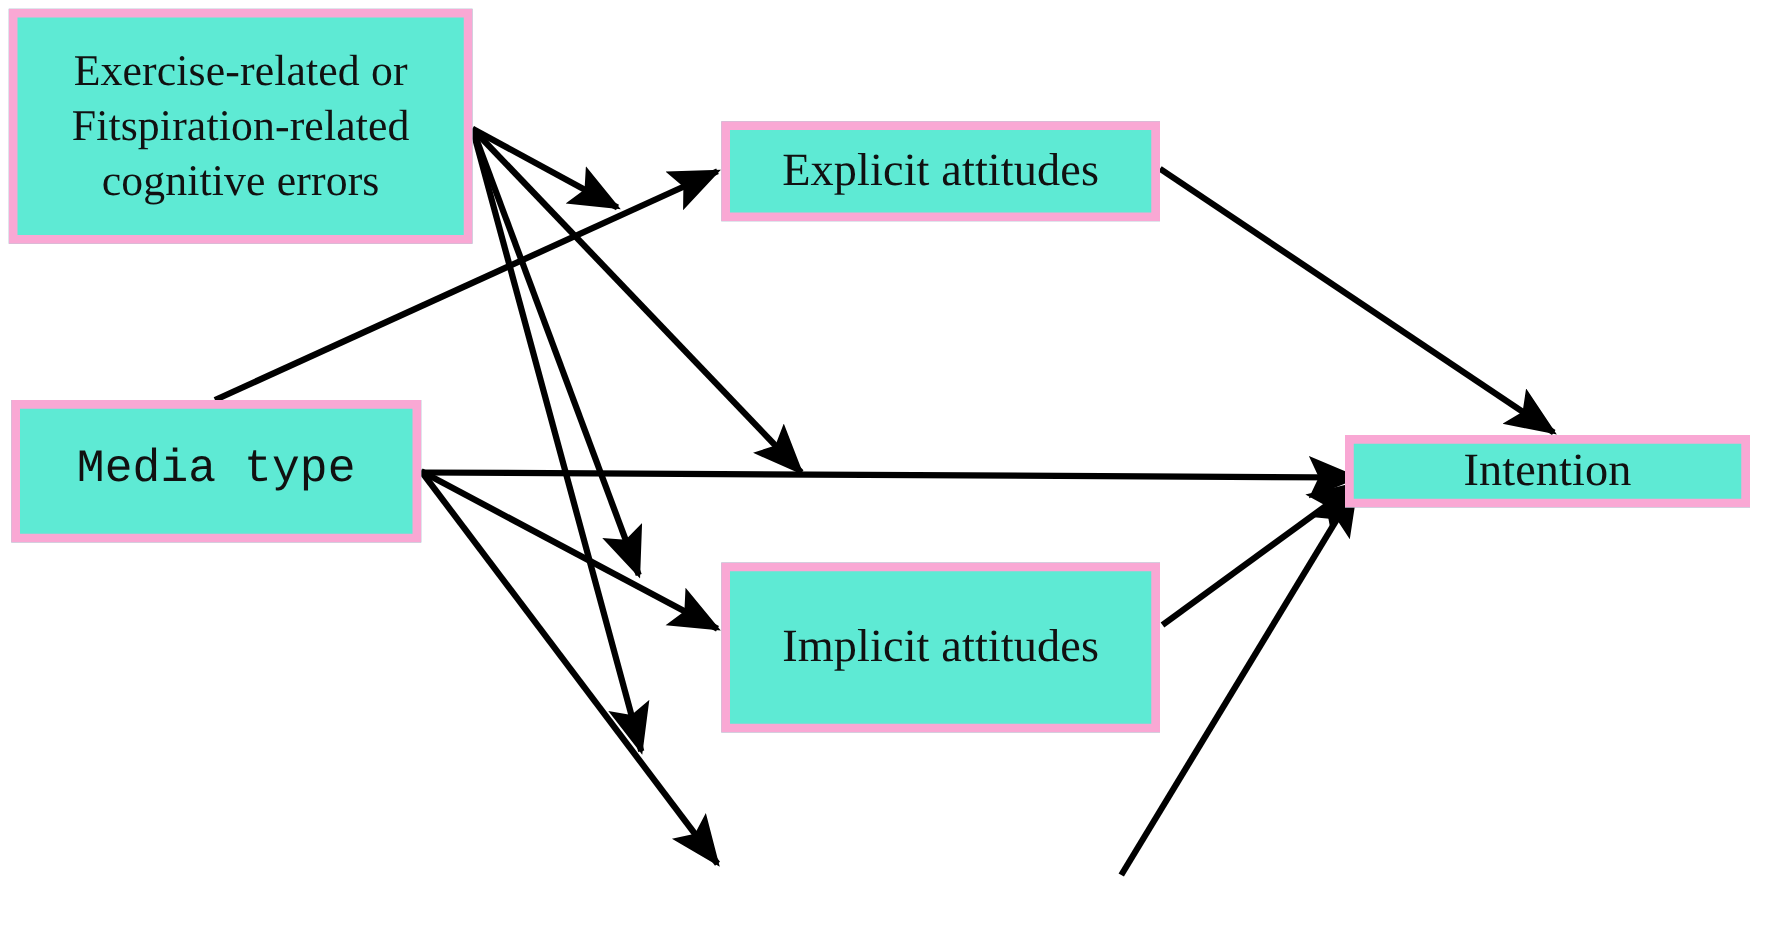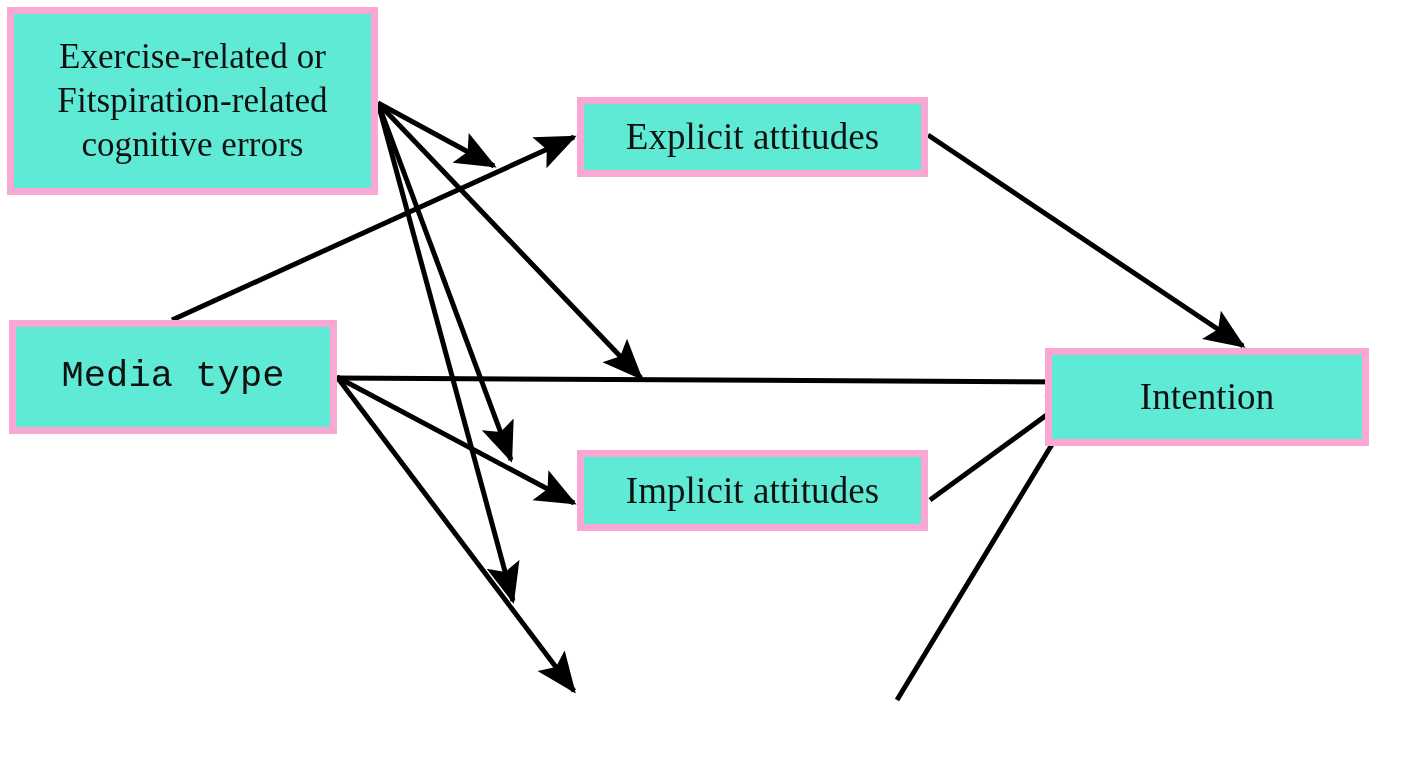--- a/index.html
+++ b/index.html
@@ -79,22 +79,22 @@
   </div>
 
   <div class="node-box" id="node-explicit-attitudes" style="left: 577px; top: 97px; width: 351px; height: 80px;">
     <span class="node-label">Explicit attitudes</span>
   </div>
 
   <div class="node-box" id="node-media-type" style="left: 9px; top: 320px; width: 328px; height: 114px; font-family: Liberation Mono, monospace;">
     <span class="node-label">Media type</span>
   </div>
 
-  <div class="node-box" id="node-intention" style="left: 1045px; top: 348px; width: 324px; height: 98px; text-align: center;">
+  <div class="node-box" id="node-intention" style="left: 1076px; top: 348px; width: 324px; height: 58px; text-align: center;">
     <span class="node-label">Intention</span>
   </div>
 
-  <div class="node-box" id="node-implicit-attitudes" style="left: 577px; top: 450px; width: 351px; height: 81px;">
+  <div class="node-box" id="node-implicit-attitudes" style="left: 577px; top: 450px; width: 351px; height: 136px;">
     <span class="node-label">Implicit attitudes</span>
   </div>
 
 
 </div>
 
 </body></html>

